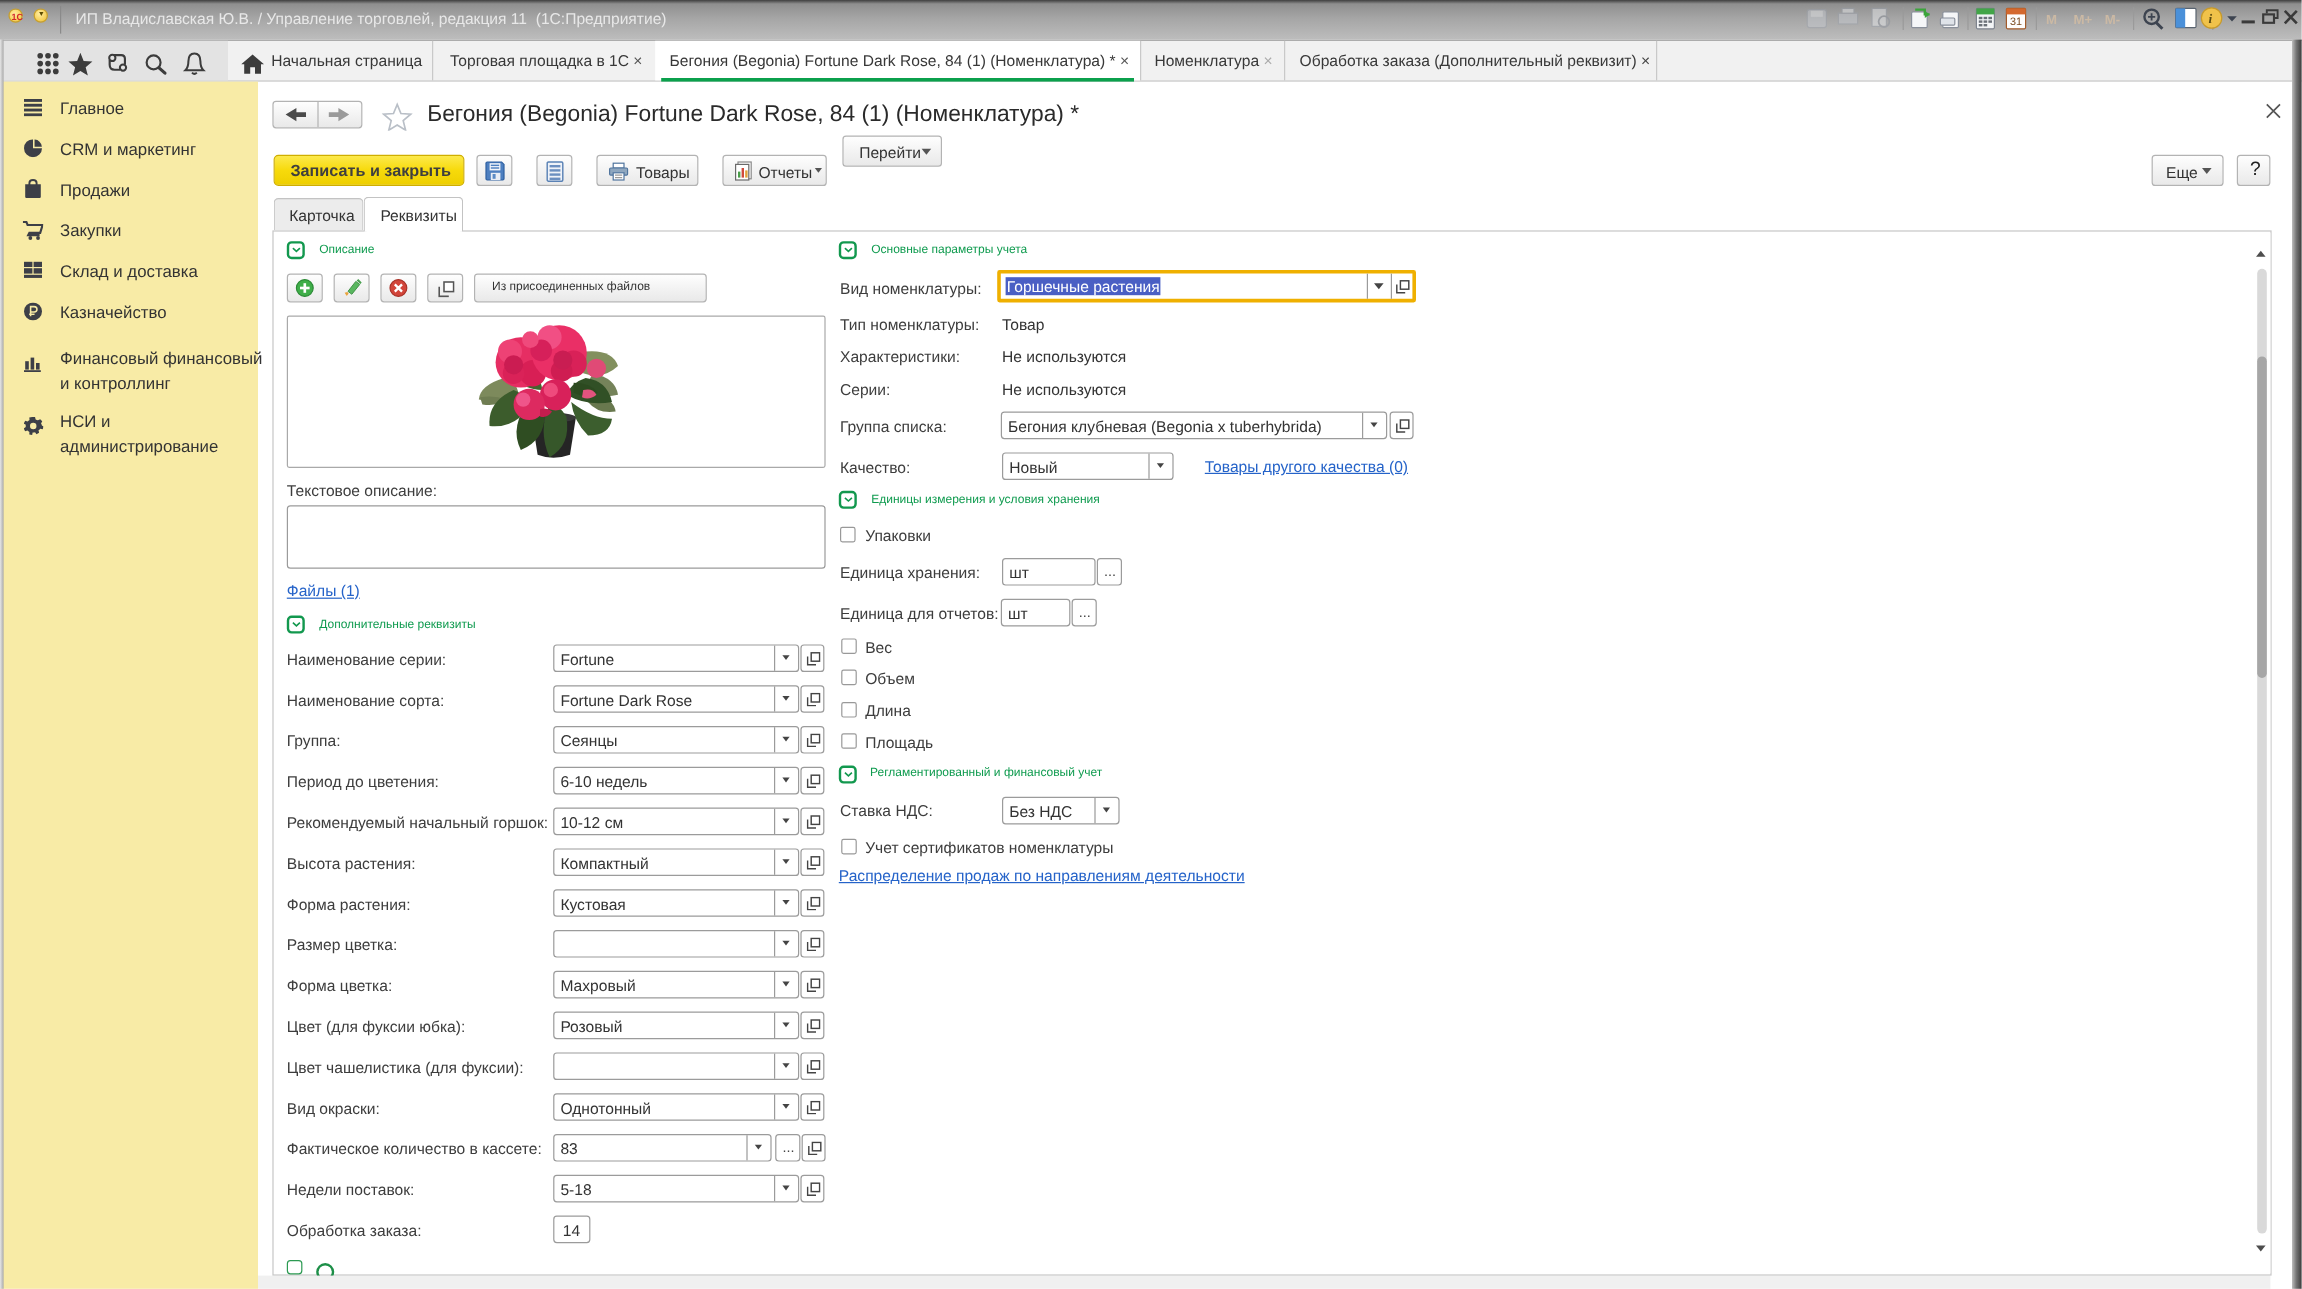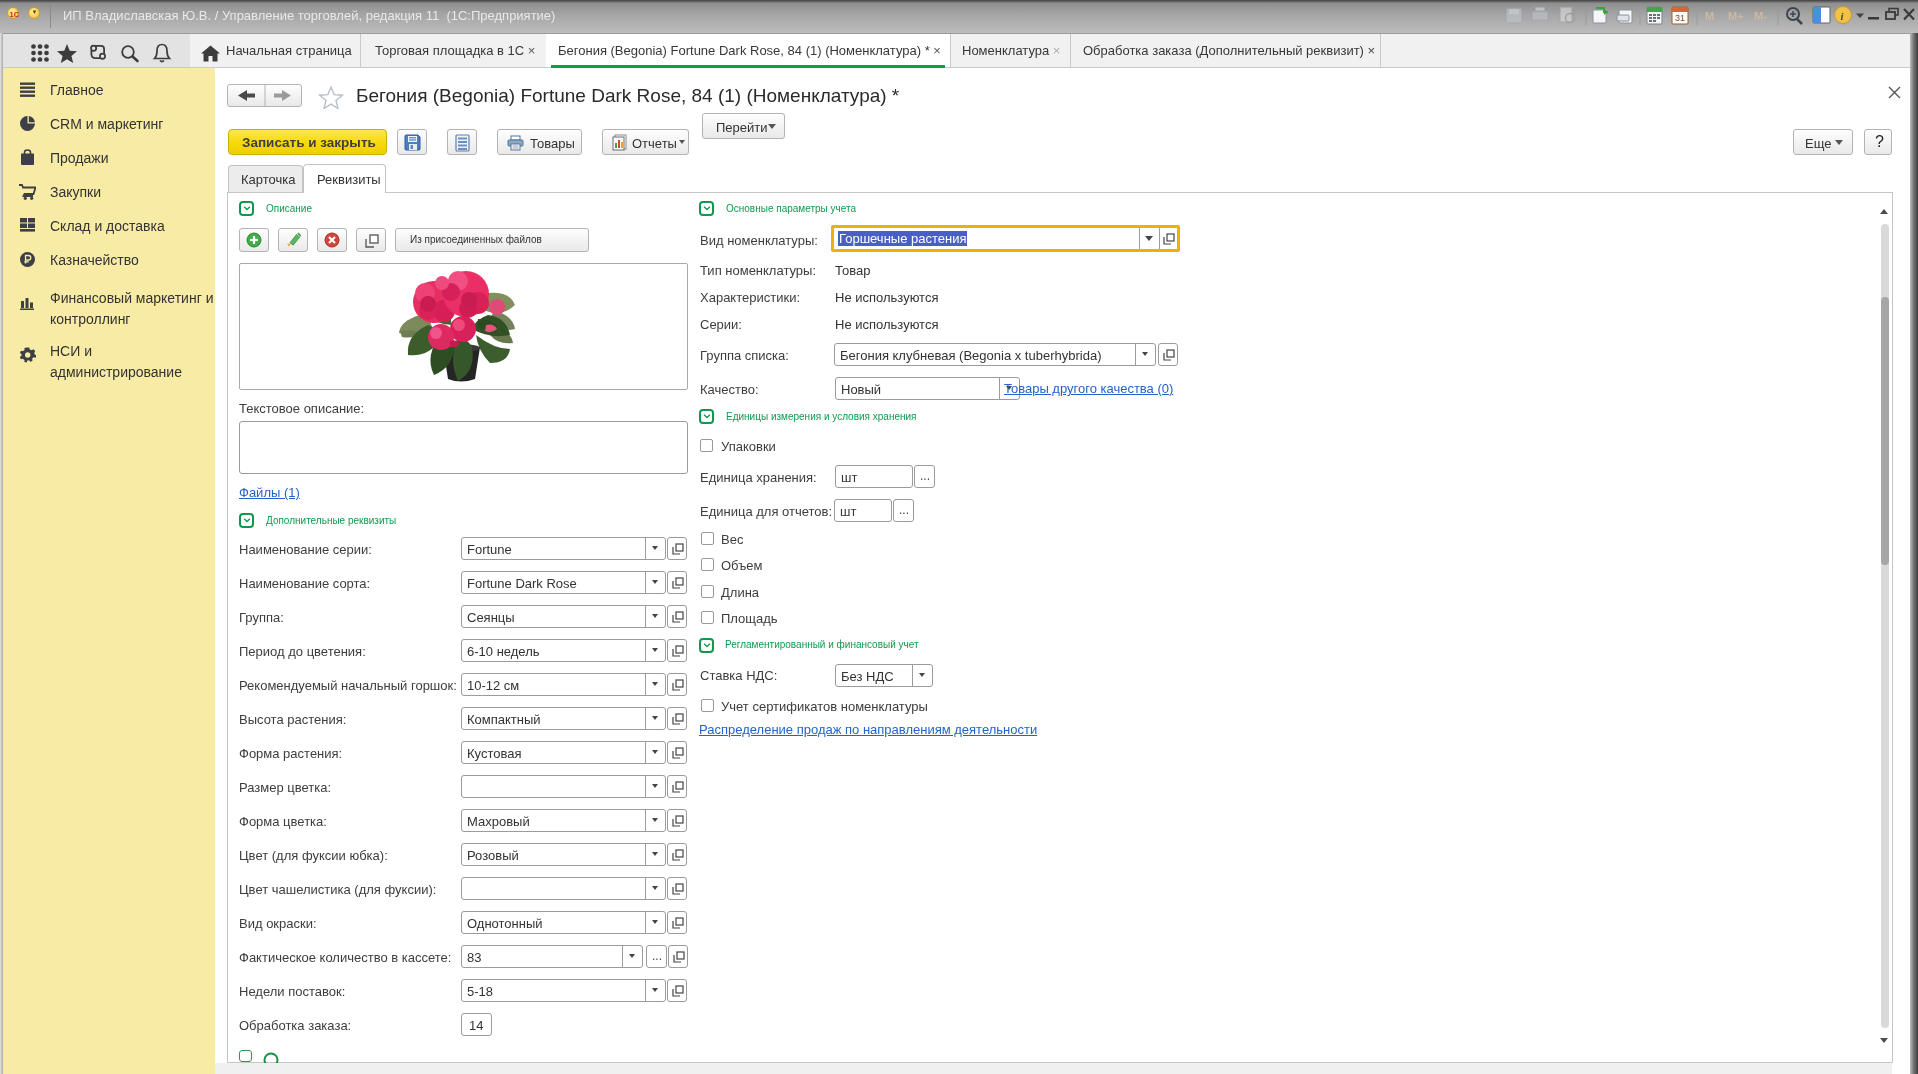--- a/index.html
+++ b/index.html
@@ -207,21 +207,21 @@
     <path d="M6.8 0.5 L9.2 0.5 L9.7 2.5 A5.8 5.8 0 0 1 11.6 3.3 L13.5 2.3 L15.2 4 L14.2 5.9 A5.8 5.8 0 0 1 15 7.8 L17 8.3 L15.5 10.7 L13.5 10.2 A5.8 5.8 0 0 1 12.1 11.6 L12.6 13.6 L10.4 14.9 L9.2 13.2 A5.8 5.8 0 0 1 7.2 13.5 L6.8 15.5 L4.4 15 L4.5 13 A5.8 5.8 0 0 1 2.9 11.8 L0.9 12.3 L-0.2 10 L1.5 8.9 A5.8 5.8 0 0 1 1.5 7 L-0.2 5.9 L1 3.7 L3 4.3 A5.8 5.8 0 0 1 4.6 3 L4.4 1 Z" fill="#3d3f47"></path>
     <circle cx="7.7" cy="8" r="2.7" fill="#f8eba6"></circle>
   </svg>
 </div>
 <div class="menuitem" style="top:82px;">Главное</div>
 <div class="menuitem" style="top:116px;">CRM и маркетинг</div>
 <div class="menuitem" style="top:150px;">Продажи</div>
 <div class="menuitem" style="top:184px;">Закупки</div>
 <div class="menuitem" style="top:218px;">Склад и доставка</div>
 <div class="menuitem" style="top:252px;">Казначейство</div>
-<div class="menuitem" style="top:288px;width:172px;white-space:normal;line-height:21px;">Финансовый маркетинг и контроллинг</div>
+<div class="menuitem" style="top:288px;width:172px;white-space:normal;line-height:21px;">Финансовый финансовый и контроллинг</div>
 <div class="menuitem" style="top:341px;width:160px;white-space:normal;line-height:21px;">НСИ и администрирование</div>
 
 <div class="btn" style="left:227px;top:84px;width:75px;height:23px;">
   <svg width="73" height="21" style="position:absolute;left:0;top:0;">
     <line x1="37" y1="0" x2="37" y2="21" stroke="#b3b3b3" stroke-width="1"></line>
     <path d="M 10 10.5 L 19 5 L 19 8.5 L 27 8.5 L 27 12.5 L 19 12.5 L 19 16 Z" fill="#4a4a4a"></path>
     <path d="M 63 10.5 L 54 5 L 54 8.5 L 46 8.5 L 46 12.5 L 54 12.5 L 54 16 Z" fill="#9a9a9a"></path>
   </svg>
 </div>
 <svg width="26" height="24" style="position:absolute;left:318px;top:85px;">
@@ -586,21 +586,21 @@
       <span class="txt">Бегония клубневая (Begonia x tuberhybrida)</span>
       <span class="dd"></span>
     </div>
 <div class="cpy" style="left:1158px;top:343px;">
       <svg width="12" height="12" style="position:absolute;left:4px;top:5px;" viewBox="0 0 12 12">
         <rect x="4" y="1" width="7" height="7" fill="none" stroke="#444" stroke-width="1.2"></rect>
         <path d="M 8 11 L 1 11 L 1 4" fill="none" stroke="#444" stroke-width="1.2"></path>
       </svg>
     </div>
 <div class="lbl" style="left:700px;top:382px;">Качество:</div>
-<div class="inp" style="left:835px;top:377px;width:185px;padding-left:36px;">
+<div class="inp" style="left:835px;top:377px;width:143px;padding-left:36px;">
       <span class="txt">Новый</span>
       <span class="dd"></span>
     </div>
 <div class="link" style="left:1004px;top:381px;">Товары другого качества (0)</div>
 <div class="gicon" style="left:699px;top:409px;">
       <svg width="8" height="5" viewBox="0 0 9 6">
         <path d="M1 1 L4.5 4.2 L8 1" fill="none" stroke="#12984e" stroke-width="1.6"></path>
       </svg>
     </div>
 <div class="ghead" style="left:726px;top:411px;">Единицы измерения и условия хранения</div>

